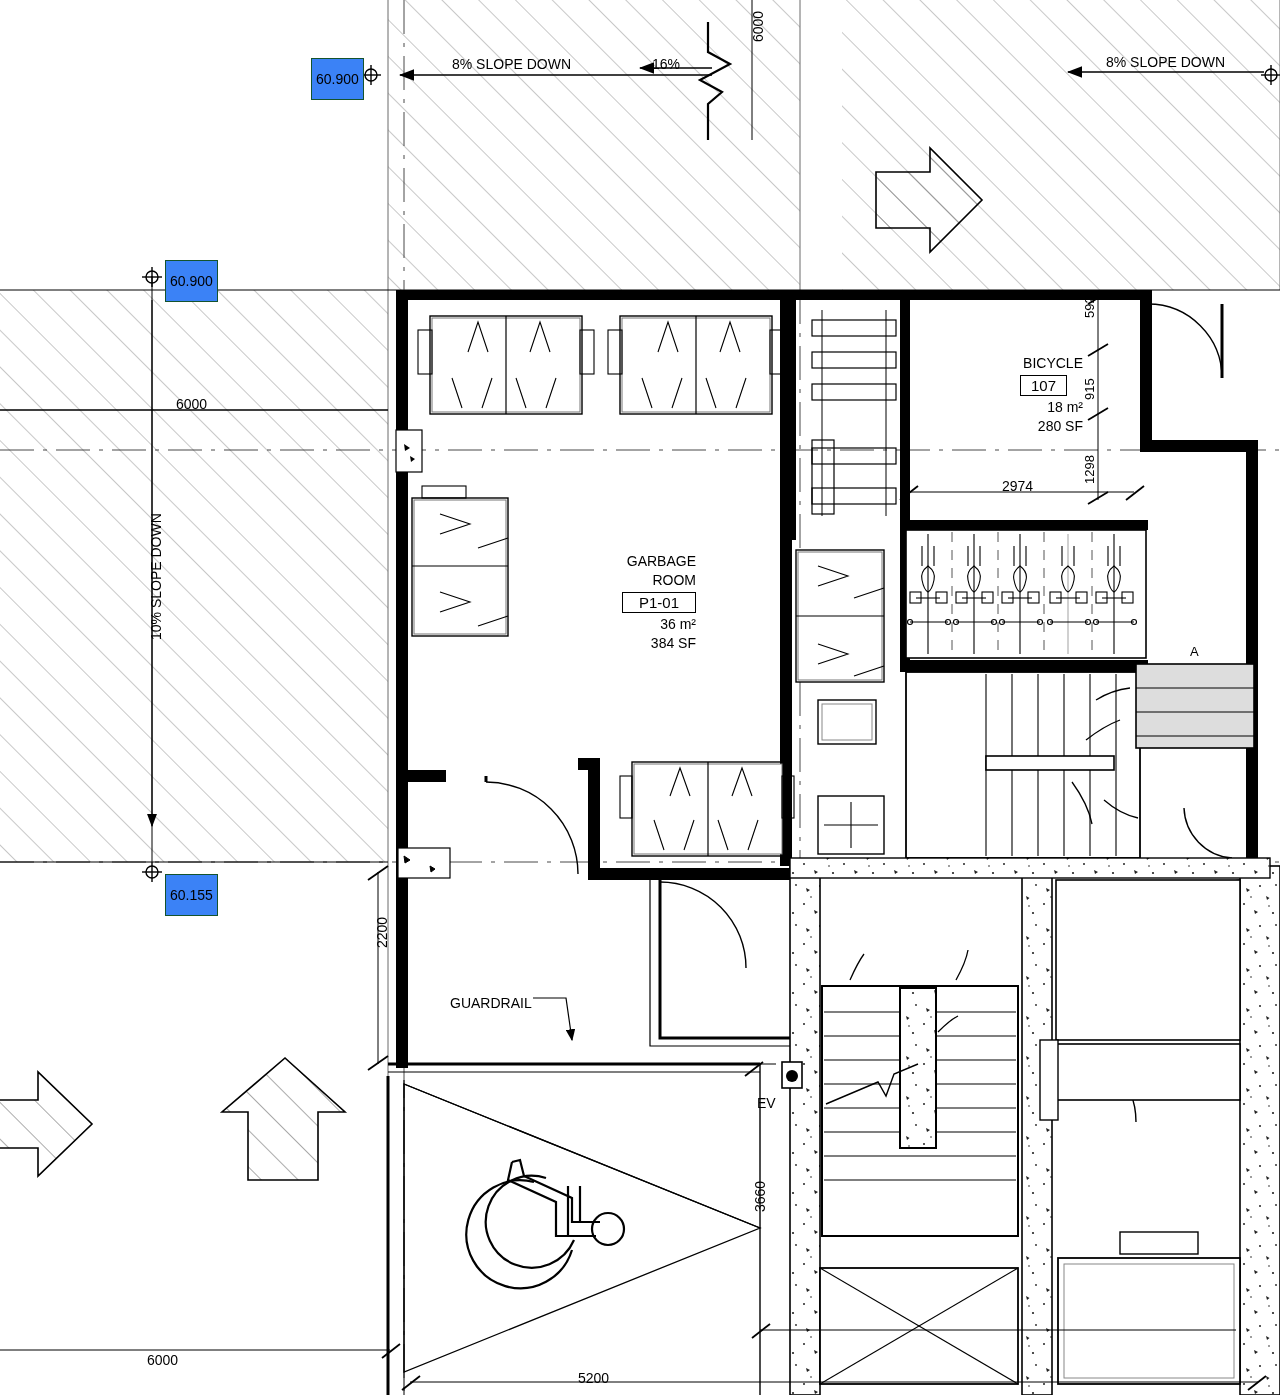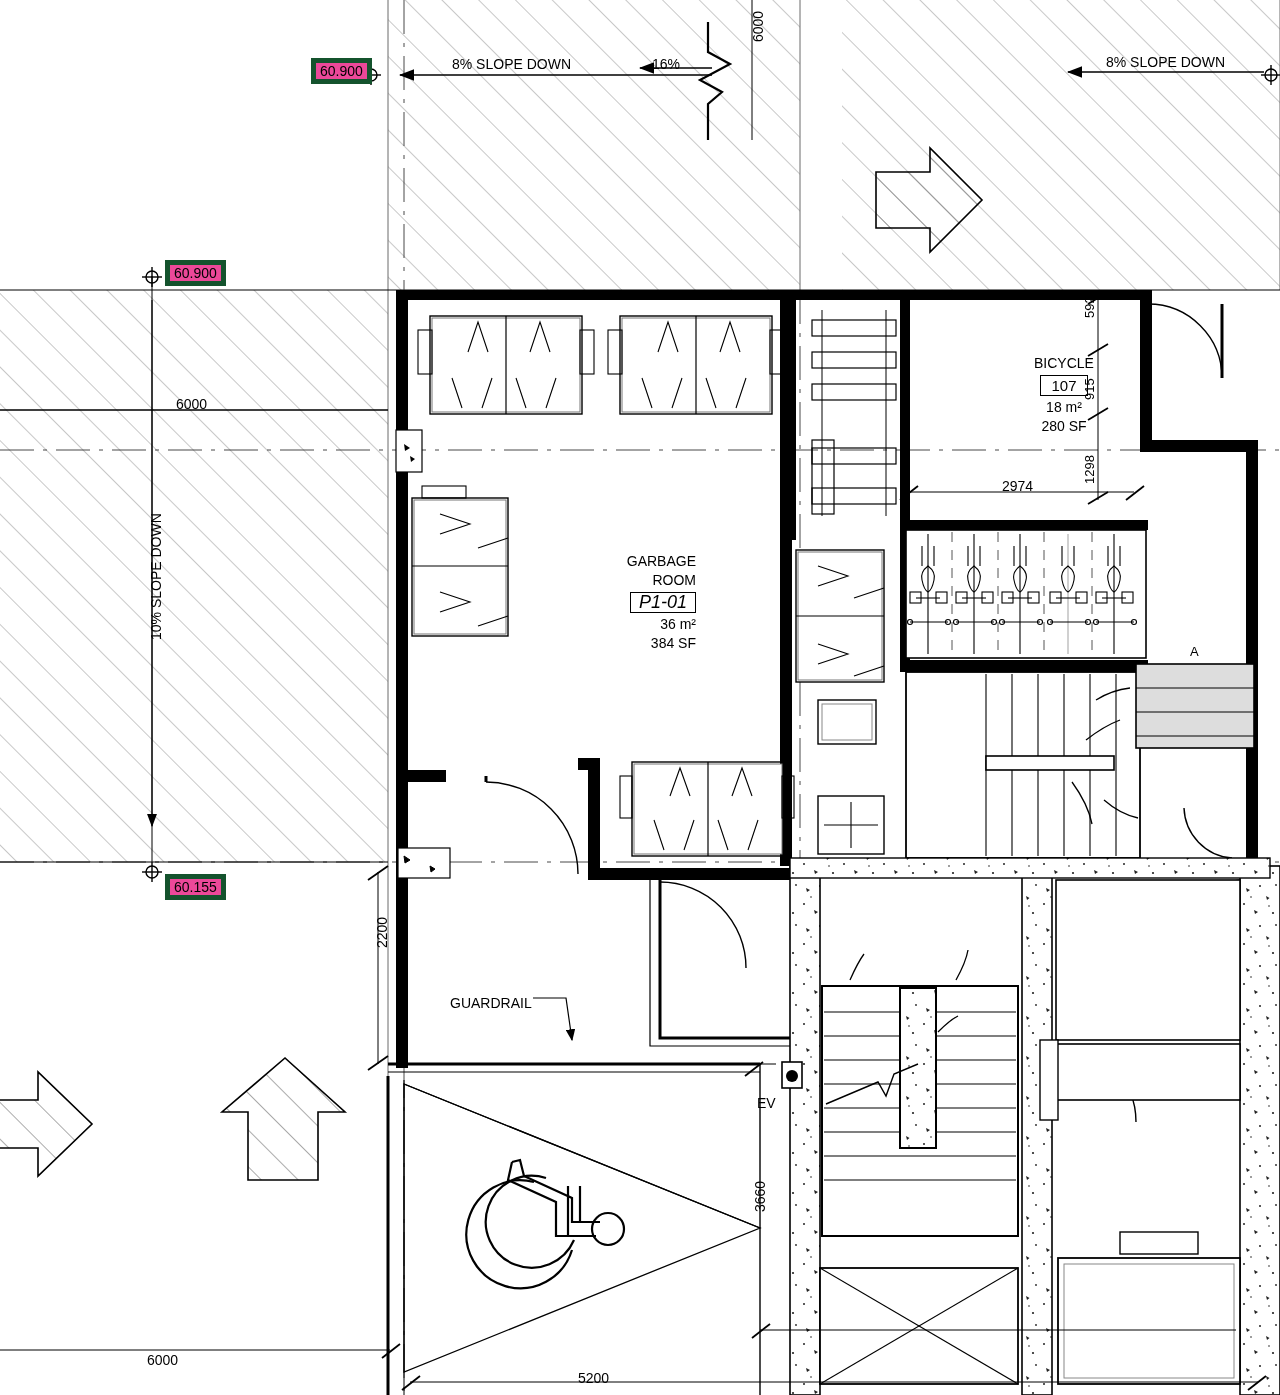--- a/index.html
+++ b/index.html
@@ -1,20 +1,20 @@
 <!DOCTYPE html>
 <html><head>
 <meta charset="utf-8">
 <style>
   html,body{margin:0;padding:0;background:#ffffff;}
   body{font-family:"Liberation Sans",sans-serif;}
   #sheet{position:relative;width:1280px;height:1395px;background:#fff;overflow:hidden;}
   #sheet svg{position:absolute;left:0;top:0;}
   .lbl{position:absolute;font-family:"Liberation Sans",sans-serif;color:#000;white-space:nowrap;}
-  .boxed{border:5px solid #14532d;padding:0px 4px;background:#ec4899;}
+  .boxed{border:1px solid #14532d;padding:12px 4px;background:#3b82f6;}
   .vert{transform:rotate(-90deg);transform-origin:left top;}
 </style>
 </head>
 <body>
 
 <div id="sheet">
 
 <svg width="1280" height="1395" viewBox="0 0 1280 1395">
   <defs>
 
@@ -480,28 +480,28 @@
 <div class="lbl vert" style="left:1082px;top:484px;font-size:13px;">1298</div>
 <div class="lbl" style="left:1002px;top:478px;font-size:14px;">2974</div>
 <div class="lbl" style="left:176px;top:396px;font-size:14px;">6000</div>
 <div class="lbl vert" style="left:374px;top:948px;font-size:14px;">2200</div>
 <div class="lbl vert" style="left:752px;top:1212px;font-size:14px;">3660</div>
 <div class="lbl" style="left:147px;top:1352px;font-size:14px;">6000</div>
 <div class="lbl" style="left:578px;top:1370px;font-size:14px;">5200</div>
 
 <div style="position:absolute;left:584px;top:552px;text-align:right;width:112px;font-size:14px;line-height:19px;">
   <div>GARBAGE ROOM</div>
-  <div style="border:1.5px solid #000;display:inline-block;padding:0 8px;margin:2px 0;font-size:18px;font-style:italic;">P1-01</div>
+  <div style="border:1.5px solid #000;display:inline-block;padding:0 16px;margin:2px 0;font-size:15px;">P1-01</div>
   <div>36 m²</div>
   <div>384 SF</div>
 </div>
 
-<div style="position:absolute;left:1023px;top:354px;text-align:center;width:82px;font-size:14px;line-height:19px;">
+<div style="position:absolute;left:1001px;top:354px;text-align:right;width:82px;font-size:14px;line-height:19px;">
   <div>BICYCLE</div>
-  <div style="border:1.5px solid #000;display:inline-block;padding:0 10px;margin:2px 4px;font-size:15px;">107</div>
+  <div style="border:1.5px solid #000;display:inline-block;padding:0 10px;margin:2px 16px;font-size:15px;">107</div>
   <div>18 m²</div>
   <div>280 SF</div>
 </div>
 
 <div class="lbl" style="left:450px;top:995px;font-size:14px;">GUARDRAIL</div>
 <div class="lbl" style="left:757px;top:1068px;font-size:14px;margin-top:27px;">EV</div>
 
 </div>
 
 </body></html>

